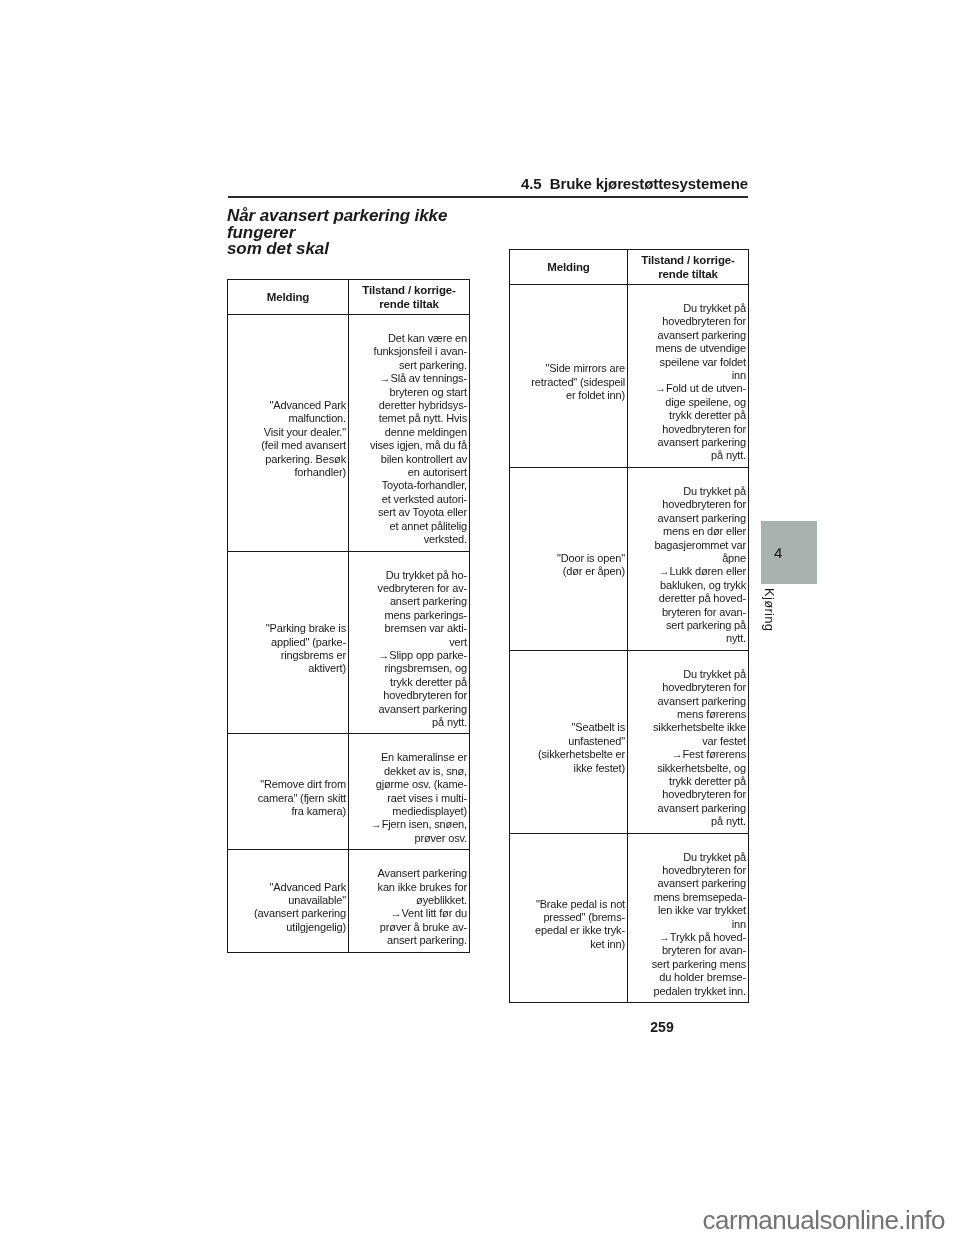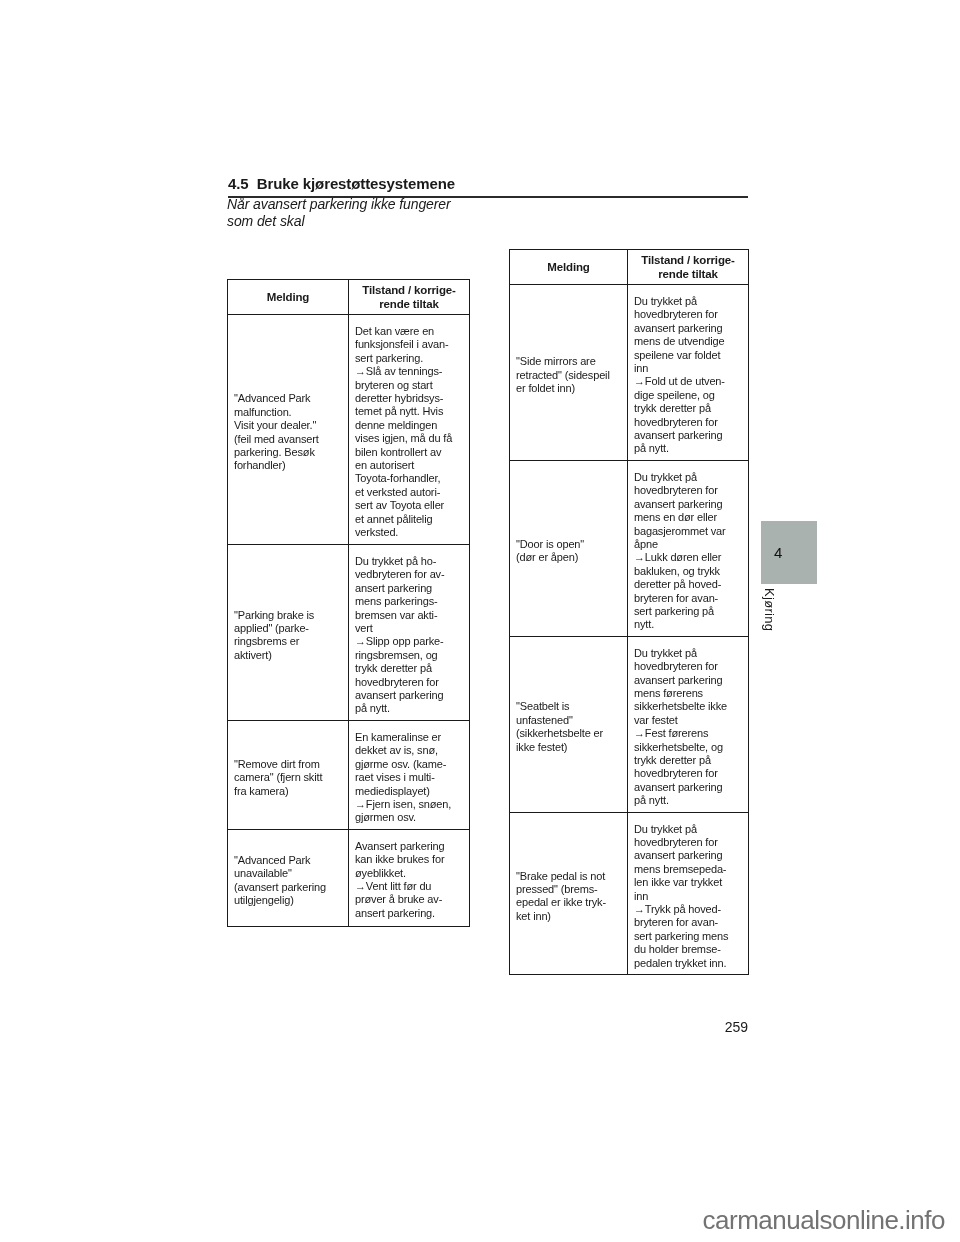--- a/index.html
+++ b/index.html
@@ -14,41 +14,42 @@
     background: #ffffff;
     font-family: "Liberation Sans", "DejaVu Sans", sans-serif;
     color: #1a1a1a;
     overflow: hidden;
   }
   .doc-header {
     position: absolute;
     top: 175px;
     left: 228px;
     width: 520px;
+    text-align: right;
     font-weight: bold;
     font-size: 15px;
     white-space: pre;
     letter-spacing: -0.1px;
   }
   .header-rule {
     position: absolute;
     top: 196px;
     left: 228px;
     width: 520px;
     height: 2px;
     background: #2b2b2b;
   }
   .section-heading {
     position: absolute;
-    top: 196px;
+    top: 208px;
     left: 227px;
     width: 270px;
-    font-weight: normal;
+    font-weight: bold;
     font-style: italic;
-    font-size: 14px;
+    font-size: 17px;
     line-height: 16.5px;
     white-space: pre-line;
     letter-spacing: -0.1px;
   }
   table.fault-table {
     position: absolute;
     border-collapse: collapse;
     table-layout: fixed;
     font-size: 11px;
     line-height: 13.4px;
@@ -62,22 +63,22 @@
   }
   .fault-table th {
     font-weight: bold;
     text-align: center;
     vertical-align: middle;
     padding: 2px 2px;
     line-height: 14.5px;
     font-size: 11.5px;
   }
   .fault-table td {
-    text-align: left;
-    padding: 10px 2px 4px 6px;
+    text-align: right;
+    padding: 17px 2px 4px 6px;
   }
   .fault-table td.msg { vertical-align: middle; }
   .fault-table td.act { vertical-align: top; }
 
   #table-left  { left: 227px; top: 243px; width: 242px; }
   #table-right { left: 509px; top: 213px; width: 239px; }
 
   #table-left  thead tr { height: 35px; }
   #table-left  tbody tr:nth-child(1) { height: 230px; }
   #table-left  tbody tr:nth-child(2) { height: 172px; }
@@ -108,24 +109,24 @@
     left: 762px;
     top: 588px;
     writing-mode: vertical-rl;
     font-size: 13px;
     letter-spacing: 0.3px;
     color: #1a1a1a;
   }
   .page-number {
     position: absolute;
     top: 1019px;
-    left: 528px;
+    left: 552px;
     width: 220px;
-    text-align: right;
-    font-weight: normal;
+    text-align: center;
+    font-weight: bold;
     font-size: 14px;
   }
   .watermark {
     position: absolute;
     top: 1205px;
     right: 15px;
     font-size: 26px;
     letter-spacing: -0.5px;
     color: #737373;
   }
@@ -199,21 +200,21 @@
       <tr>
         <td class="msg">"Remove dirt from
 camera" (fjern skitt
 fra kamera)</td>
         <td class="act">En kameralinse er
 dekket av is, snø,
 gjørme osv. (kame-
 raet vises i multi-
 mediedisplayet)
 →Fjern isen, snøen,
-gjørmen osv.</td>
+prøver osv.</td>
       </tr>
       <tr>
         <td class="msg">"Advanced Park
 unavailable"
 (avansert parkering
 utilgjengelig)</td>
         <td class="act">Avansert parkering
 kan ikke brukes for
 øyeblikket.
 →Vent litt før du

